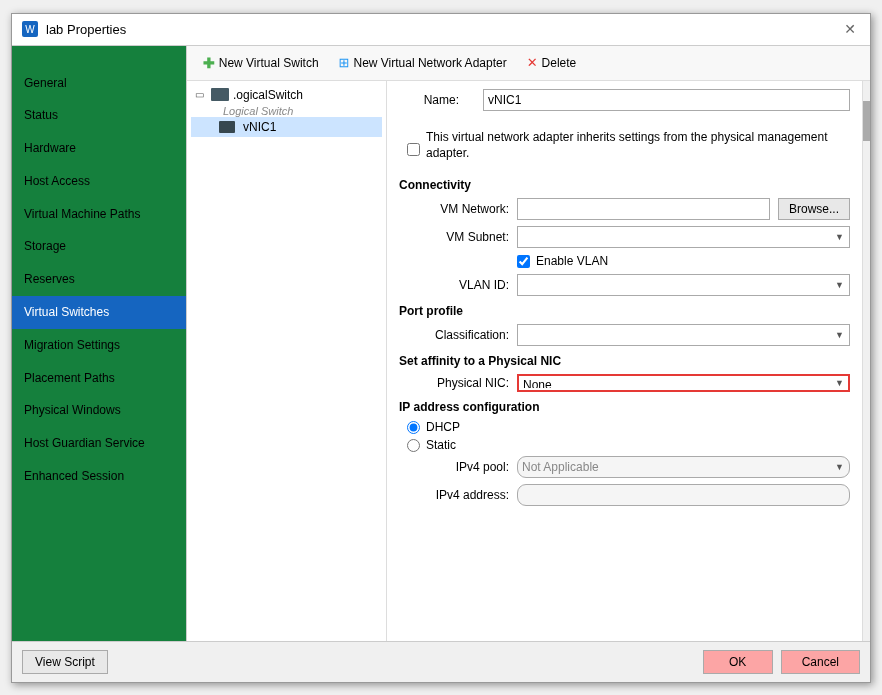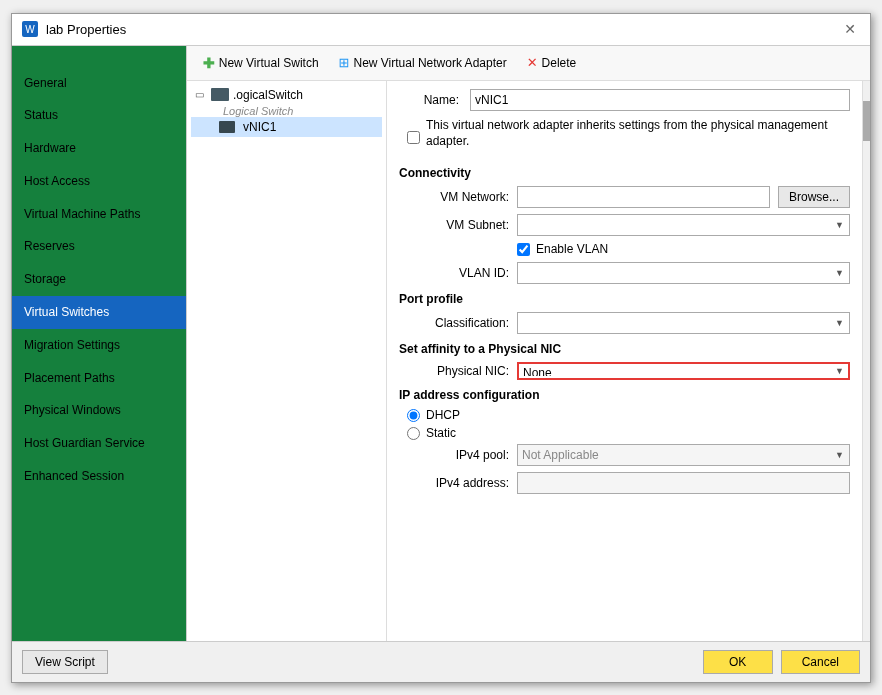--- a/index.html
+++ b/index.html
@@ -265,22 +265,22 @@
       right: 6px;
       top: 50%;
       transform: translateY(-50%);
       font-size: 9px;
       color: #555;
       pointer-events: none;
     }
     .name-row {
       display: flex;
       align-items: center;
-      margin-bottom: 6px;
-      gap: 11px;
+      margin-bottom: 18px;
+      gap: 24px;
     }
     .name-label {
       width: 60px;
       text-align: right;
       color: #000;
       font-size: 12px;
       flex-shrink: 0;
     }
     .inherits-text {
       font-size: 12px;
@@ -310,35 +310,36 @@
       border-top: 1px solid #ccc;
       background: #f0f0f0;
     }
     .bottom-right {
       display: flex;
       gap: 8px;
     }
     .ok-btn, .cancel-btn {
       padding: 4px 20px;
       border: 1px solid #aaa;
-      background: #fde047;
+      background: #fca5a5;
       cursor: pointer;
       font-size: 12px;
       min-width: 70px;
     }
     .view-script-btn {
       padding: 4px 12px;
       border: 1px solid #aaa;
       background: #e8e8e8;
       cursor: pointer;
       font-size: 12px;
     }
     .disabled-input {
       background: #f5f5f5;
       color: #888;
+      border-radius: 9px;
     }
   </style>
 </head>
 <body>
 
 <div class="window">
 
   <div class="title-bar">
     <div class="title-bar-left">
       <div class="title-bar-icon">W</div>
@@ -348,22 +349,22 @@
   </div>
 
   <div class="window-body">
 
     <div class="sidebar">
       <div class="sidebar-item">General</div>
       <div class="sidebar-item">Status</div>
       <div class="sidebar-item">Hardware</div>
       <div class="sidebar-item">Host Access</div>
       <div class="sidebar-item">Virtual Machine Paths</div>
+      <div class="sidebar-item">Storage</div>
       <div class="sidebar-item">Reserves</div>
-      <div class="sidebar-item">Storage</div>
       <div class="sidebar-item active">Virtual Switches</div>
       <div class="sidebar-item">Migration Settings</div>
       <div class="sidebar-item">Placement Paths</div>
       <div class="sidebar-item">Physical Windows</div>
       <div class="sidebar-item">Host Guardian Service</div>
       <div class="sidebar-item">Enhanced Session</div>
     </div>
 
     <div class="main-content">
 

